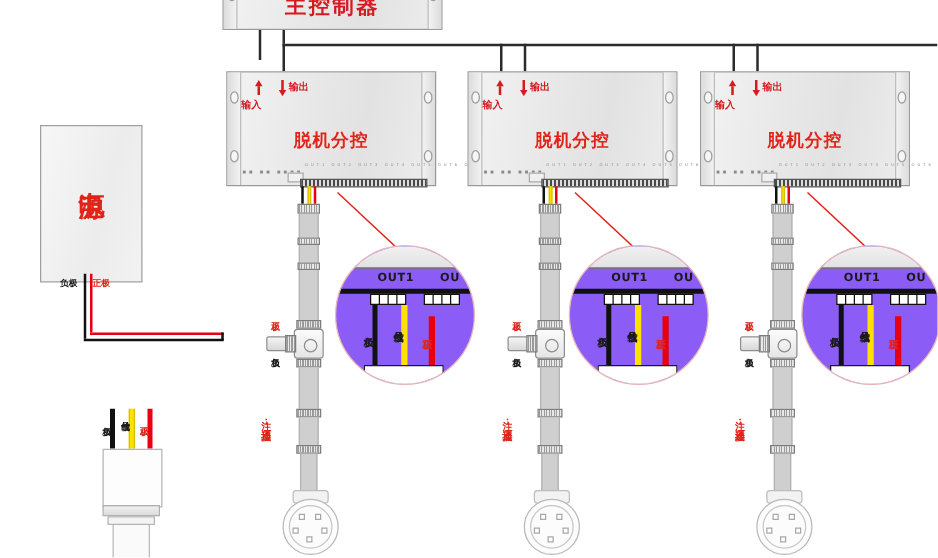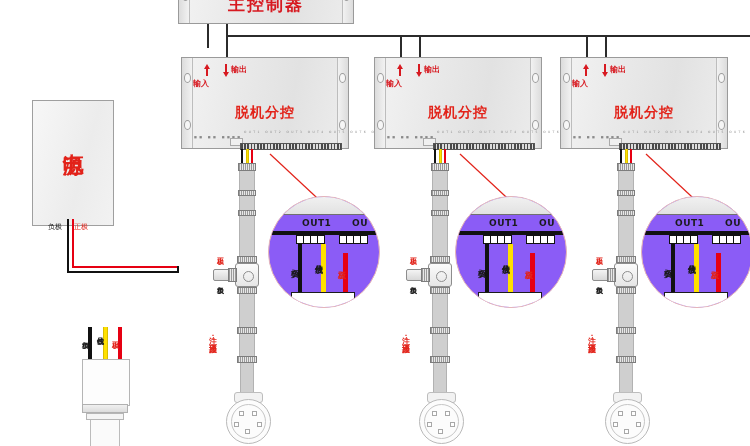--- a/index.html
+++ b/index.html
@@ -78,21 +78,21 @@
   .rconn{position:absolute;border:1.5px solid #b9b9b9;border-radius:50%;background:#fcfcfc;}
   .rconn2{position:absolute;border:1px solid #c6c6c6;border-radius:50%;}
   .pin{position:absolute;width:3px;height:3px;border:1px solid #a8a8a8;background:#fff;}
   .rneck{position:absolute;border:1px solid #bdbdbd;background:#f2f2f2;border-radius:3px;}
 
   
   .psu{position:absolute;background:linear-gradient(105deg,#f7f7f7,#ececec 60%,#f2f2f2);
      border:1px solid #9f9f9f;}
   .psulbl{position:absolute;left:0;right:0;text-align:center;color:#e2231a;
      font-weight:bold;font-size:21px;line-height:24px;letter-spacing:1px;}
-  .polelbl{position:absolute;font-size:7px;font-weight:normal;white-space:nowrap;}
+  .polelbl{position:absolute;font-size:7px;font-weight:bold;white-space:nowrap;}
 </style>
 </head>
 <body>
 
 <div id="stage">
 
   <div class="devbox" style="left:178px;top:-18px;width:176px;height:42px;">
     <div class="bevelL"></div>
     <div class="bevelR"></div>
     <div class="screwhole" style="left:3px;top:8px;"></div>

